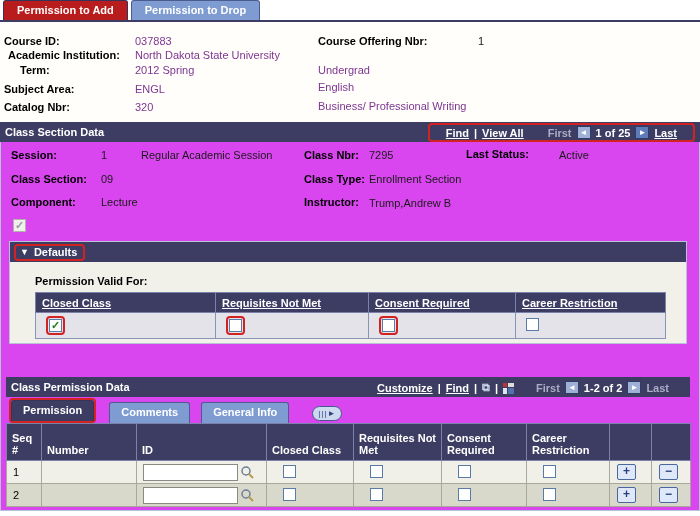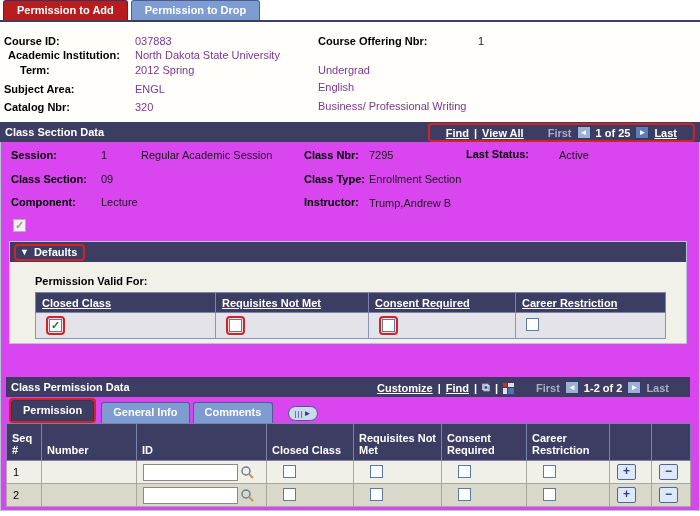--- a/index.html
+++ b/index.html
@@ -57,21 +57,21 @@
   
   .permbar { position:absolute; left:5px; top:235px; width:684px; }
   .icon-popup { font-size:11px; color:#cfd8ee; cursor:pointer; }
   .icon-grid { display:inline-block; width:11px; height:11px; cursor:pointer;
                background:
                  linear-gradient(#b33 0 0) 0 0/4px 4px no-repeat,
                  linear-gradient(#ddd 0 0) 5px 0/6px 4px no-repeat,
                  linear-gradient(#dde4f4 0 0) 0 5px/4px 6px no-repeat,
                  linear-gradient(#5470ad 0 0) 5px 5px/6px 6px no-repeat; }
   
-  .gtabs { position:absolute; left:8px; top:256px; display:flex; align-items:flex-end; gap:3px; }
+  .gtabs { position:absolute; left:8px; top:256px; display:flex; align-items:flex-end; gap:11px; }
   .gtab { height:21px; line-height:19px; padding:0 11px; color:#fff; font-weight:bold;
           border:1px solid #35355c; border-bottom:none; border-radius:3px 3px 0 0; cursor:pointer; }
   .gtab.active { background:#3d3d63; }
   .gtab.inactive { background:#7e9cd2; border-color:#4c5c8e; }
   .hl-tab { display:inline-flex; padding:0; margin-right:2px; }
   .showcols { display:inline-block; margin-left:12px; margin-bottom:2px; width:30px; height:15px;
               background:#cdd9ef; border:1px solid #46598c; border-radius:8px; color:#2a3d7c;
               font-size:8px; line-height:13px; text-align:center; letter-spacing:1px; cursor:pointer; }
   
   .grid { position:absolute; left:5px; top:281px; border-collapse:collapse; table-layout:fixed; width:684px; }
@@ -211,22 +211,22 @@
       <span>1-2 of 2</span>
       <span class="arrbtn dim">►</span>
       <span class="dimtx">Last</span>
     </span>
   </div>
 
   <div class="gtabs">
     <span class="hl hl-tab">
         <span class="gtab active">Permission</span>
       </span>
+    <span class="gtab inactive">Comments</span>
     <span class="gtab inactive">General Info</span>
-    <span class="gtab inactive">Comments</span>
     <span class="showcols">|||►</span>
   </div>
 
   <table class="grid">
     <colgroup>
       <col style="width:35px">
         <col style="width:95px">
         <col style="width:130px">
         <col style="width:87px">
       <col style="width:88px">

